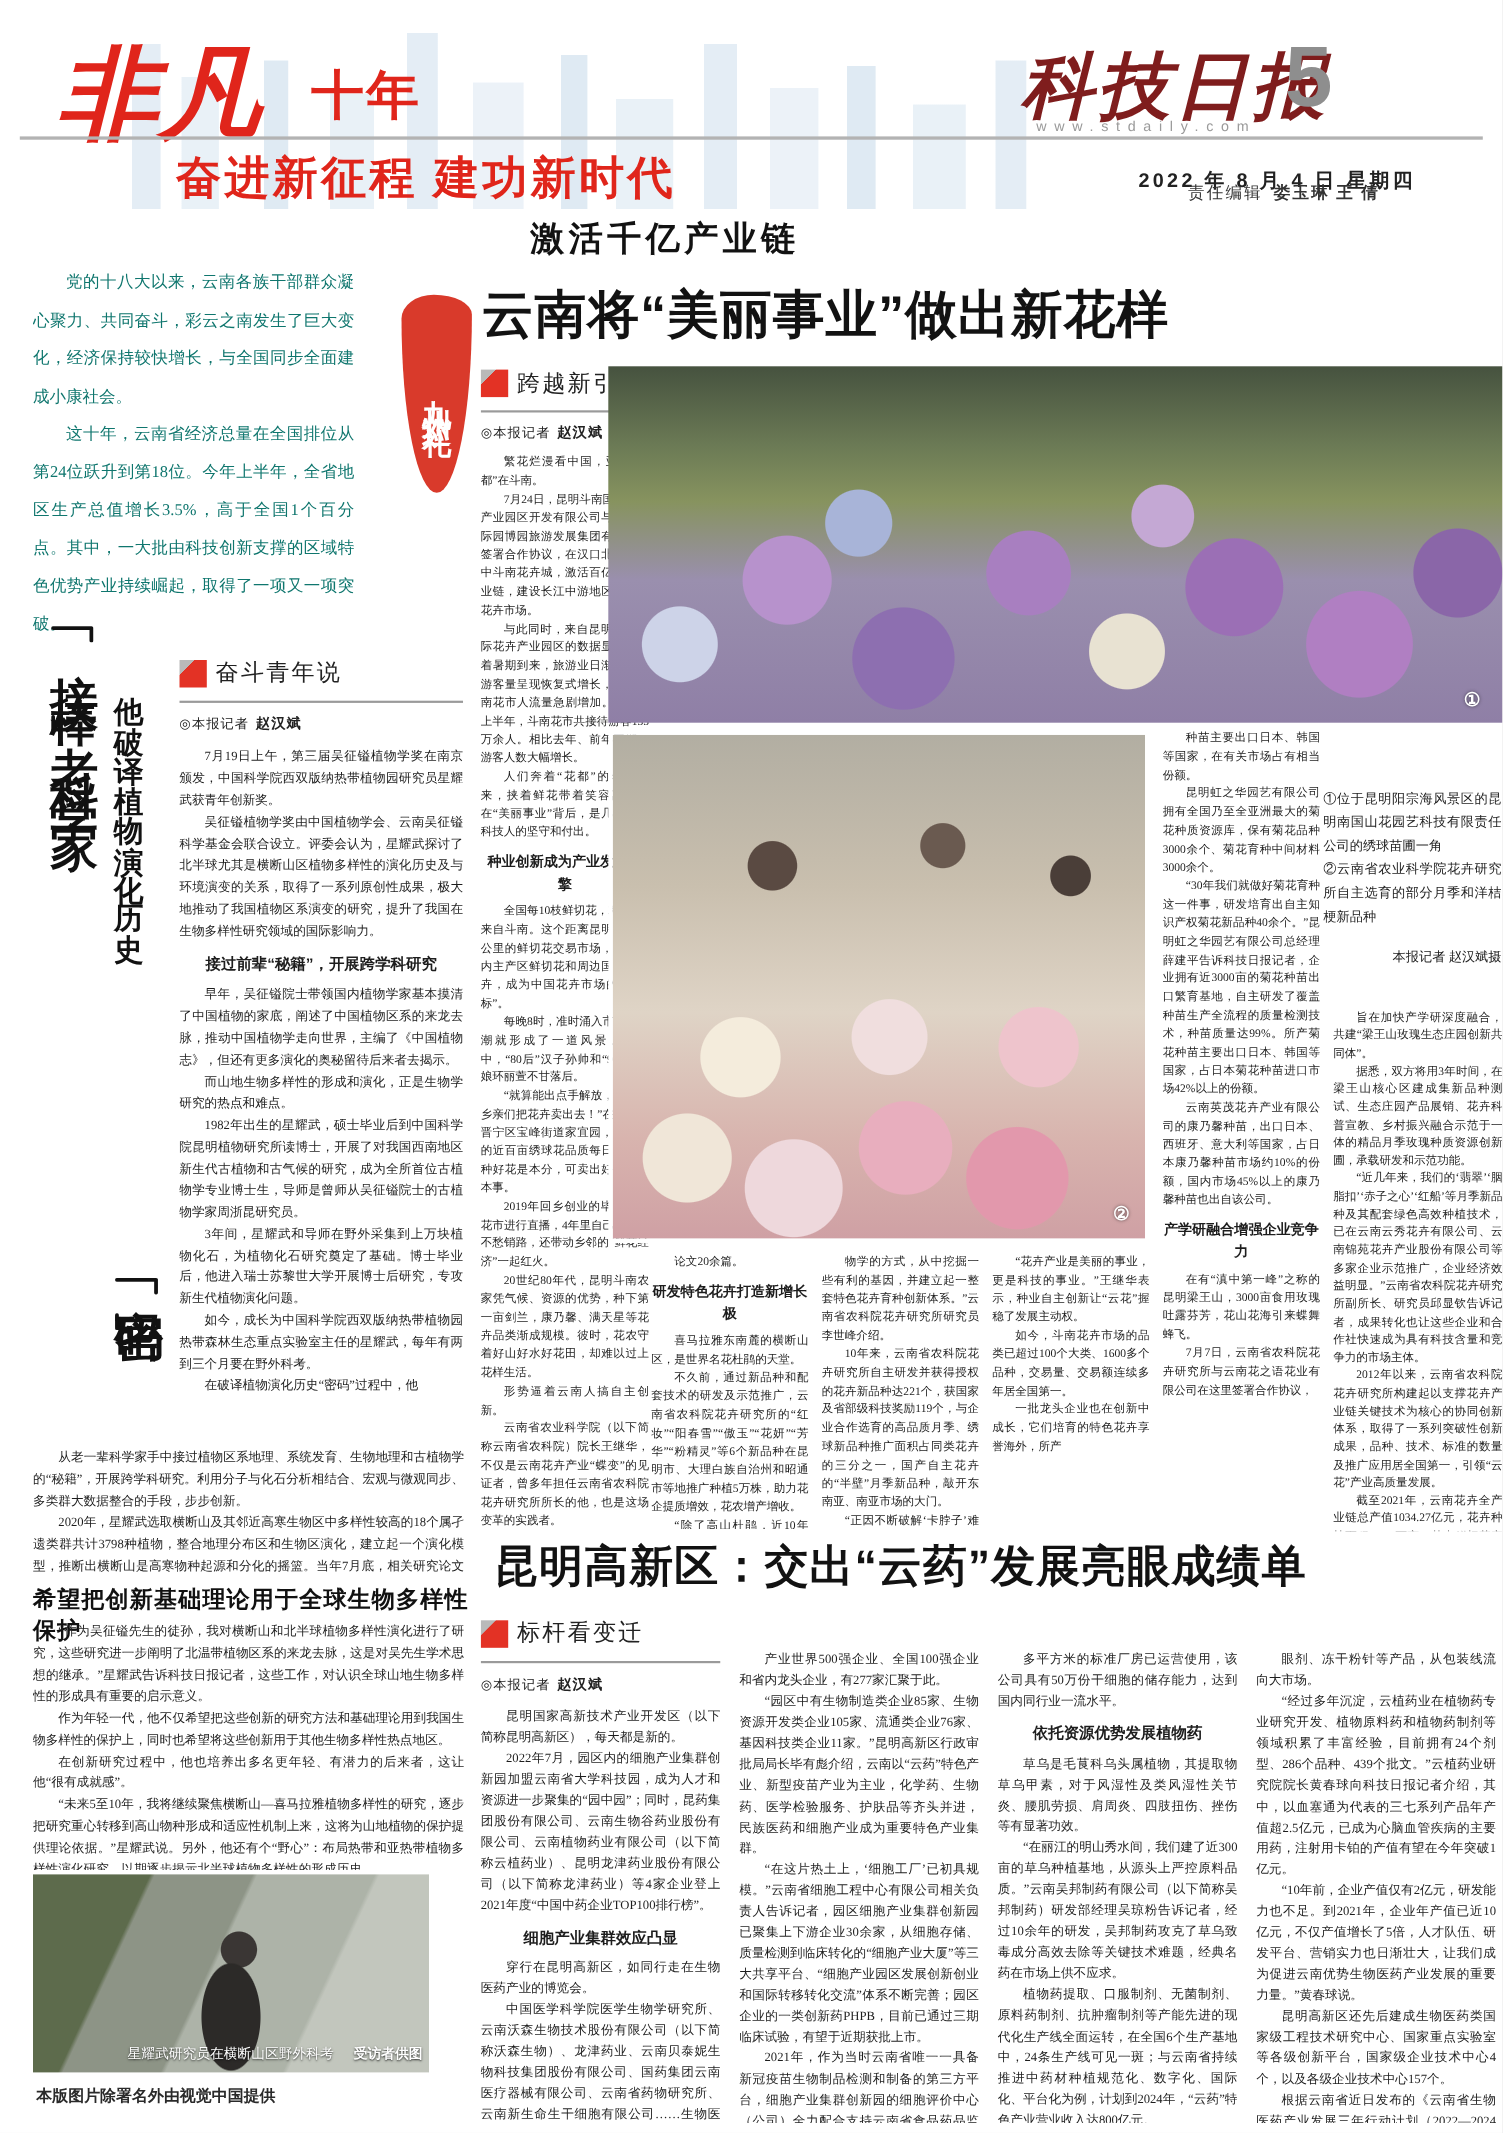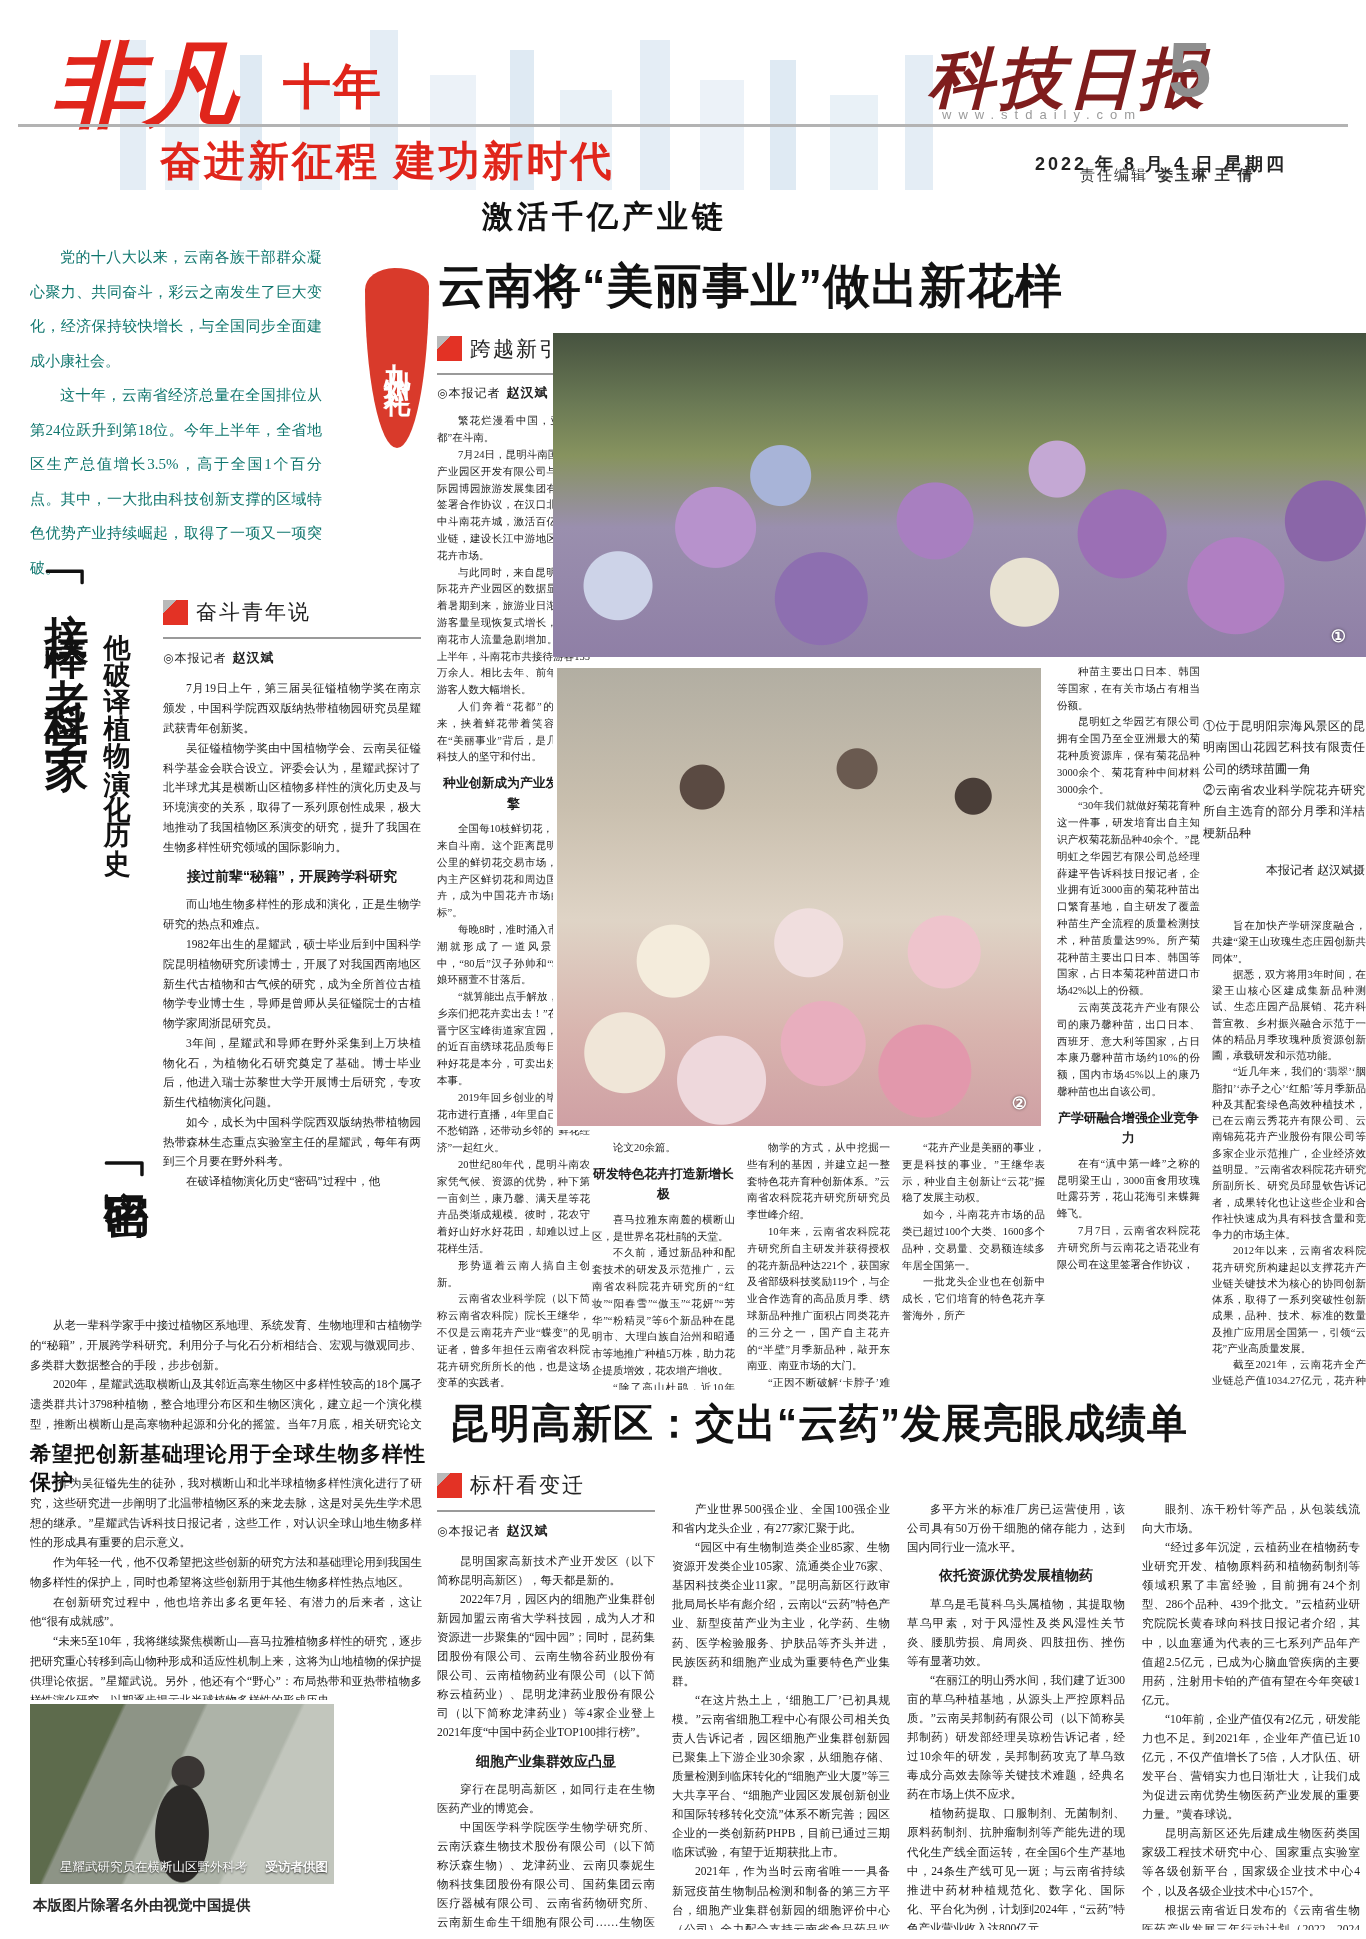--- a/index.html
+++ b/index.html
@@ -90,21 +90,21 @@
       radial-gradient(circle at 76% 88%,#e298ac 0 46px,transparent 47px),
       radial-gradient(circle at 24% 64%,#f4ecdc 0 36px,transparent 37px),
       radial-gradient(circle at 52% 60%,#f0dede 0 34px,transparent 35px),
       radial-gradient(circle at 80% 62%,#eec4cc 0 36px,transparent 37px),
       radial-gradient(circle at 30% 26%,#5a4a42 0 22px,transparent 23px),
       radial-gradient(circle at 62% 22%,#6a5a50 0 20px,transparent 21px),
       radial-gradient(circle at 86% 28%,#4a3e38 0 18px,transparent 19px),
       linear-gradient(180deg,#b2aea2 0%,#c9bfae 30%,#dfd4c6 55%,#d8b4ae 80%,#cfa0a4 100%);}
   .photo-badge{position:absolute;color:#fff;font-size:17px;font-weight:bold;
       text-shadow:0 0 3px rgba(0,0,0,.6);}
-  #photo3{left:30px;top:1704px;width:304px;height:180px;
+  #photo3{left:30px;top:1704px;width:360px;height:180px;
     background:
       radial-gradient(ellipse 44px 80px at 50% 72%,#2c2a28 0 60%,transparent 62%),
       radial-gradient(circle at 52% 38%,#3a3634 0 16px,transparent 17px),
       linear-gradient(115deg,#5d6b4c 0 24%,#8d9486 25% 45%,#adb3a8 46% 70%,#c2c6bd 71% 100%);}
   #photo3-cap{position:absolute;left:0;right:6px;bottom:8px;color:#fff;font-size:12.5px;
       text-align:right;text-shadow:0 1px 2px rgba(0,0,0,.8);}
   #photo3-cap b{margin-left:18px;}
   
   #cap-block{left:1203px;top:716px;width:162px;height:198px;font-size:12px;line-height:1.78;
       color:#222;overflow:hidden;}
@@ -251,20 +251,21 @@
       <span class="sec-icon"></span>
       <span class="sec-label">奋斗青年说</span>
     </div>
     <div class="byline">
       <span>◎本报记者</span><b>赵汉斌</b>
     </div>
     <div>
         <div class="para">7月19日上午，第三届吴征镒植物学奖在南京颁发，中国科学院西双版纳热带植物园研究员星耀武获青年创新奖。</div>
         <div class="para">吴征镒植物学奖由中国植物学会、云南吴征镒科学基金会联合设立。评委会认为，星耀武探讨了北半球尤其是横断山区植物多样性的演化历史及与环境演变的关系，取得了一系列原创性成果，极大地推动了我国植物区系演变的研究，提升了我国在生物多样性研究领域的国际影响力。</div>
         <div class="sub-h">接过前辈“秘籍”，开展跨学科研究</div>
+        <div class="para">早年，吴征镒院士带领国内植物学家基本摸清了中国植物的家底，阐述了中国植物区系的来龙去脉，推动中国植物学走向世界，主编了《中国植物志》，但还有更多演化的奥秘留待后来者去揭示。</div>
         <div class="para">而山地生物多样性的形成和演化，正是生物学研究的热点和难点。</div>
         <div class="para">1982年出生的星耀武，硕士毕业后到中国科学院昆明植物研究所读博士，开展了对我国西南地区新生代古植物和古气候的研究，成为全所首位古植物学专业博士生，导师是曾师从吴征镒院士的古植物学家周浙昆研究员。</div>
         <div class="para">3年间，星耀武和导师在野外采集到上万块植物化石，为植物化石研究奠定了基础。博士毕业后，他进入瑞士苏黎世大学开展博士后研究，专攻新生代植物演化问题。</div>
         <div class="para">如今，成长为中国科学院西双版纳热带植物园热带森林生态重点实验室主任的星耀武，每年有两到三个月要在野外科考。</div>
         <div class="para">在破译植物演化历史“密码”过程中，他</div>
       </div>
   </div>
 
   <div id="youth-wide" class="abs sidebar-col">
       <div class="para">从老一辈科学家手中接过植物区系地理、系统发育、生物地理和古植物学的“秘籍”，开展跨学科研究。利用分子与化石分析相结合、宏观与微观同步、多类群大数据整合的手段，步步创新。</div>

